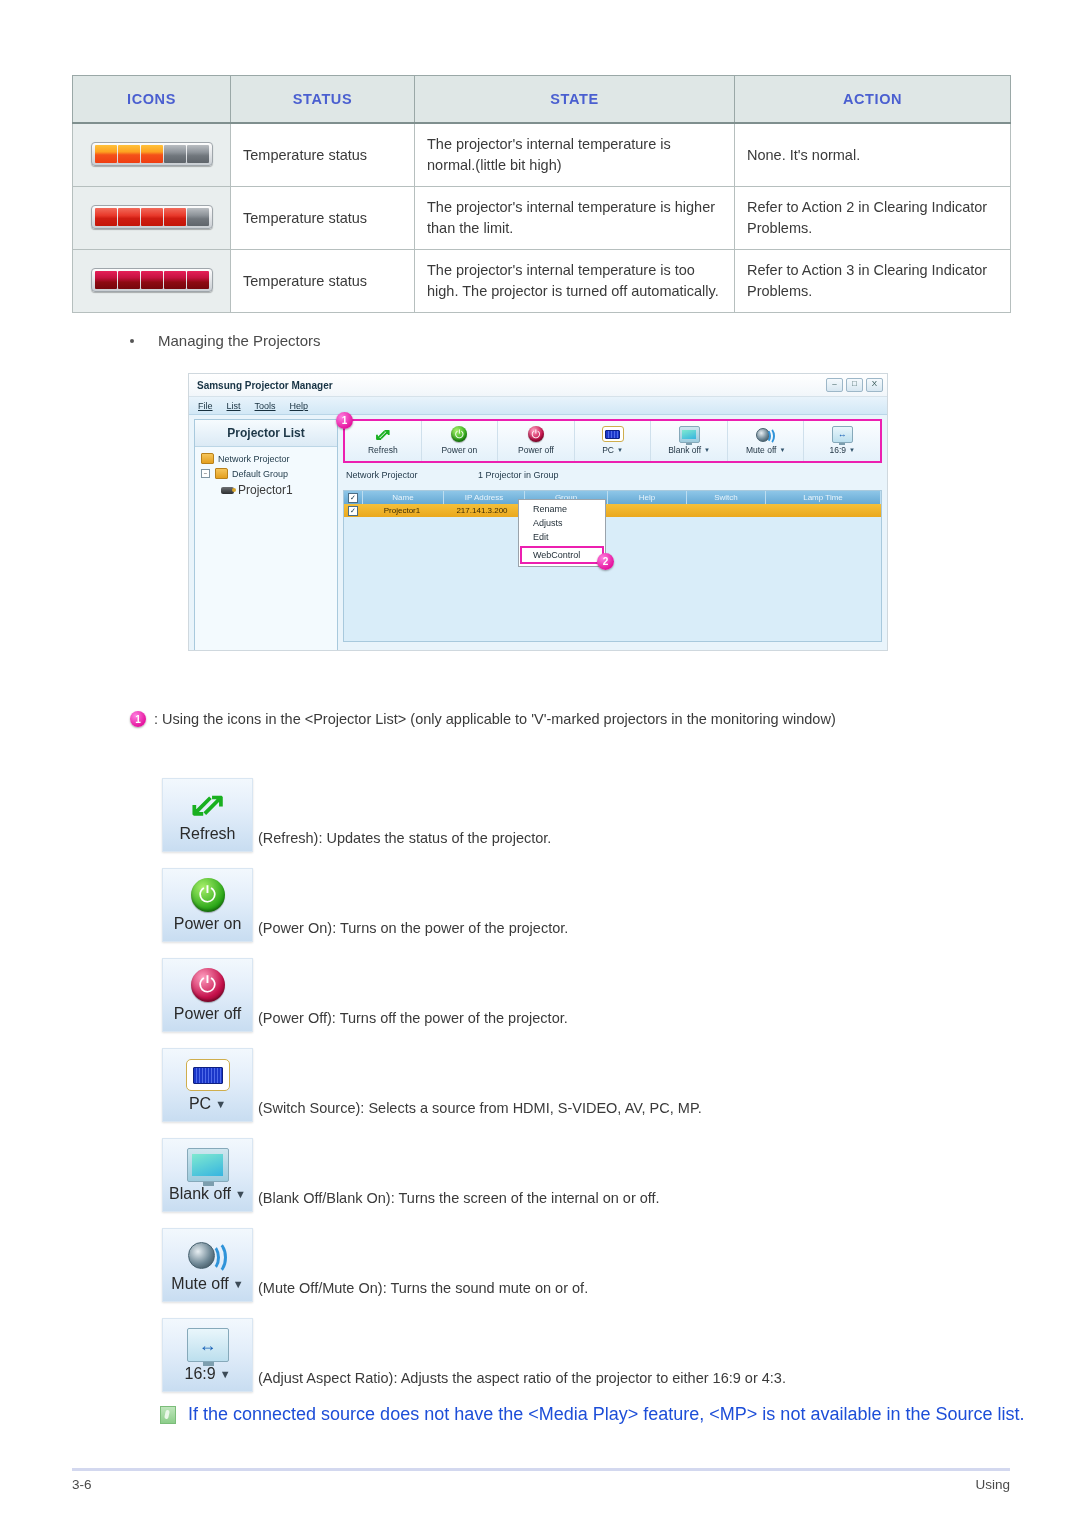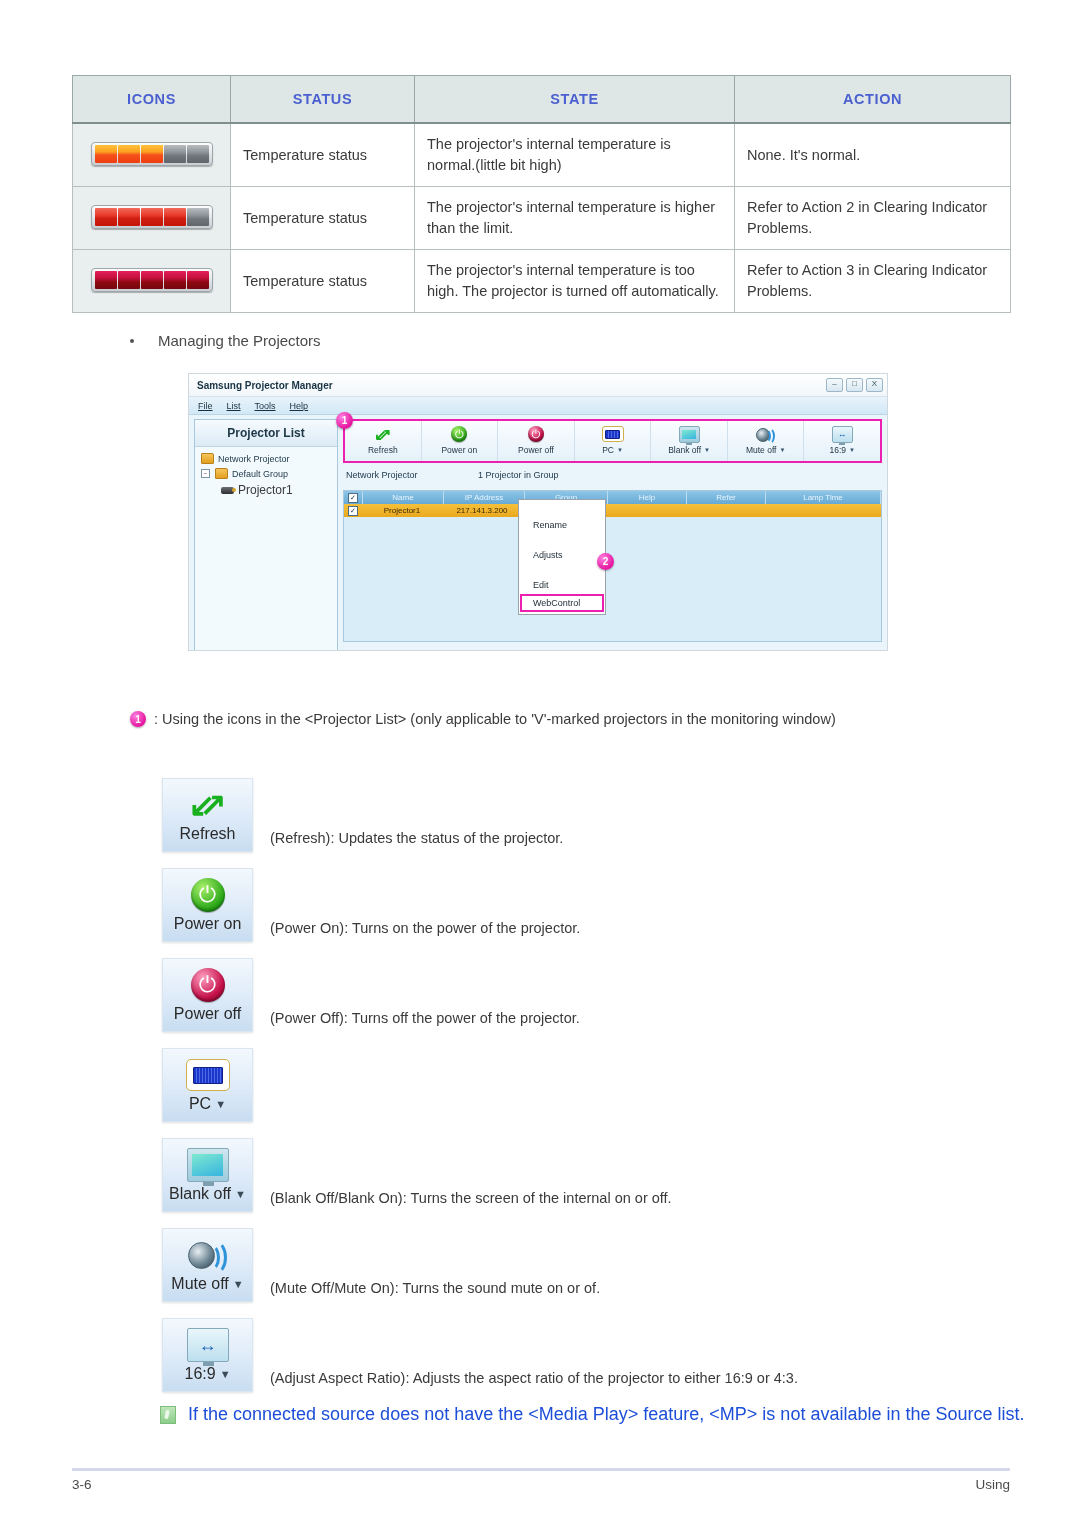--- a/index.html
+++ b/index.html
@@ -330,21 +330,20 @@
     width: 86px;
     background: #ffffff;
     border: 1px solid #9aa3ab;
     padding: 2px 0;
     z-index: 10;
   }
   .ctxmenu .mi {
     font-size: 9px;
     color: #1d2a33;
     padding: 2px 0 2px 14px;
-    margin-top: 16px;
   }
   .ctxmenu .mi.highlight {
     border: 2px solid #ec1fb0;
     margin: 2px 1px 0 1px;
     padding: 2px 0 2px 11px;
   }
   .badge-2 {
     position: absolute;
     left: 253px;
     top: 62px;
@@ -495,21 +494,21 @@
     display: flex;
     align-items: center;
     gap: 4px;
     line-height: 18px;
     white-space: nowrap;
   }
   .big-btn .blabel .caret { font-size: 11px; color: #3c4b57; }
   .legend-desc {
     font-size: 14.5px;
     color: #3a3a3a;
-    margin-left: 17px;
+    margin-left: 5px;
     padding-bottom: 6px;
     white-space: nowrap;
   }
 
   
   .big .ic-refresh { width: 38px; height: 32px; }
   .big .ic-refresh span { font-size: 32px; line-height: 32px; }
   .big .ic-poweron, .big .ic-poweroff { width: 34px; height: 34px; font-size: 22px; line-height: 22px; }
   .big .ic-pc { width: 42px; height: 30px; border-radius: 5px; }
   .big .ic-pc i { width: 28px; height: 15px; }
@@ -777,21 +776,21 @@
         <div>1 Projector in Group</div>
       </div>
 
       <div class="grid-wrap">
         <div class="grid-head">
           <div class="gh gh-check"><span class="cbx">✓</span></div>
           <div class="gh gh-name">Name</div>
           <div class="gh gh-ip">IP Address</div>
           <div class="gh gh-grp">Group</div>
           <div class="gh gh-pwr">Help</div>
-          <div class="gh gh-src">Refer</div>
+          <div class="gh gh-src">Switch</div>
           <div class="gh gh-lamp">Lamp Time</div>
         </div>
         <div class="grid-row">
           <div class="gc gh-check"><span class="cbx">✓</span></div>
           <div class="gc gh-name">Projector1</div>
           <div class="gc gh-ip">217.141.3.200</div>
           <div class="gc gh-grp">Default Group</div>
           <div class="gc gh-pwr"></div>
           <div class="gc gh-src"></div>
           <div class="gc gh-lamp"></div>
@@ -861,20 +860,21 @@
       <div class="bico">
           <span class="ic-pc">
             <i></i>
           </span>
         </div>
       <div class="blabel">
           <span>PC</span>
           <span class="caret">▼</span>
         </div>
     </div>
+    <div class="legend-desc">(Switch Source): Selects a source from HDMI, S-VIDEO, AV, PC, MP.</div>
   </div>
 
   <div class="legend-row">
     <div class="big-btn big">
       <div class="bico">
           <span class="ic-screen">
             <i></i>
           </span>
         </div>
       <div class="blabel">

